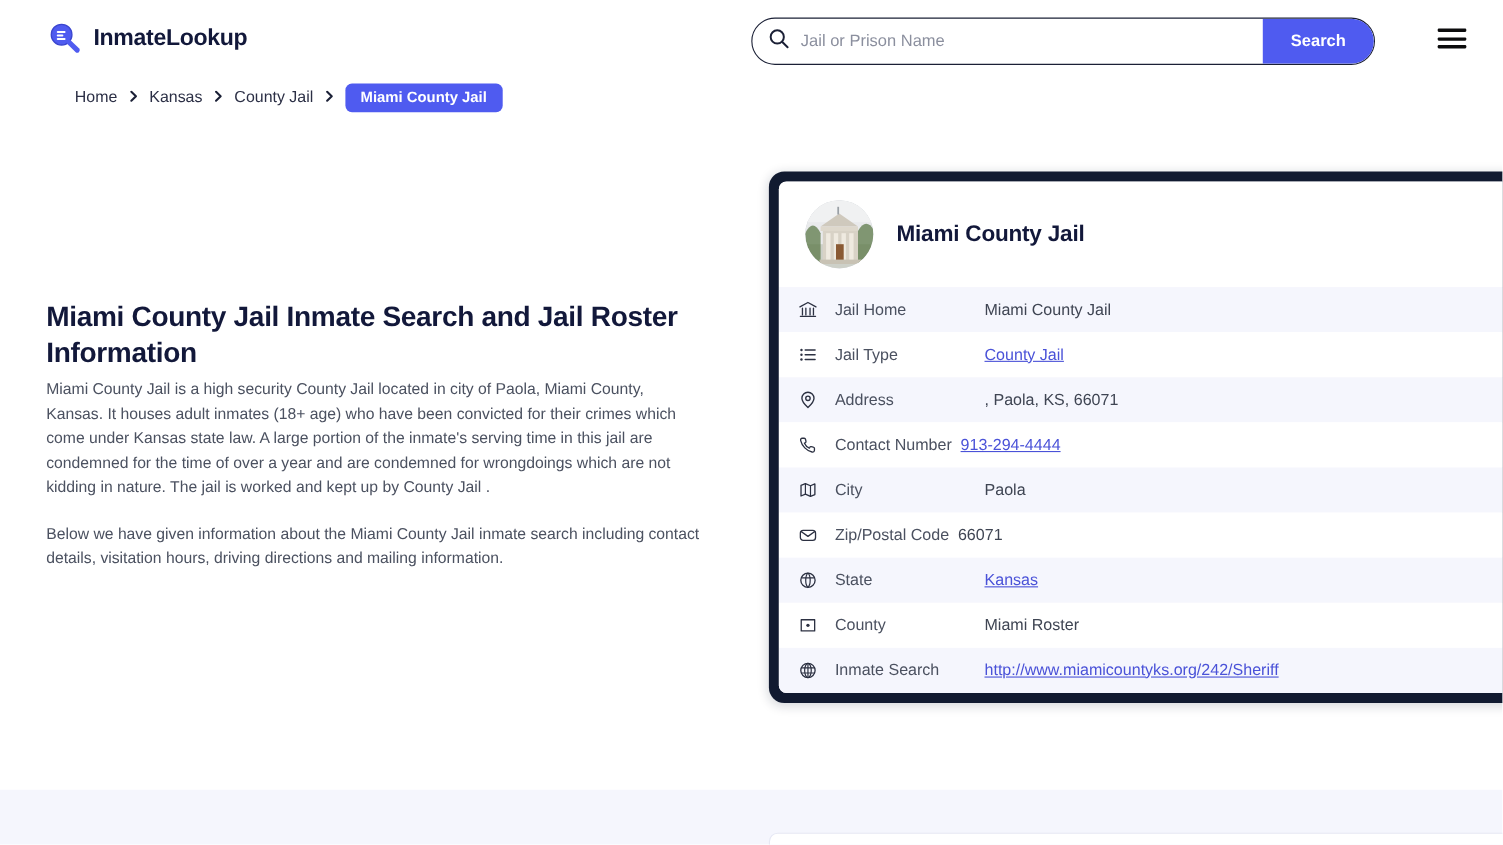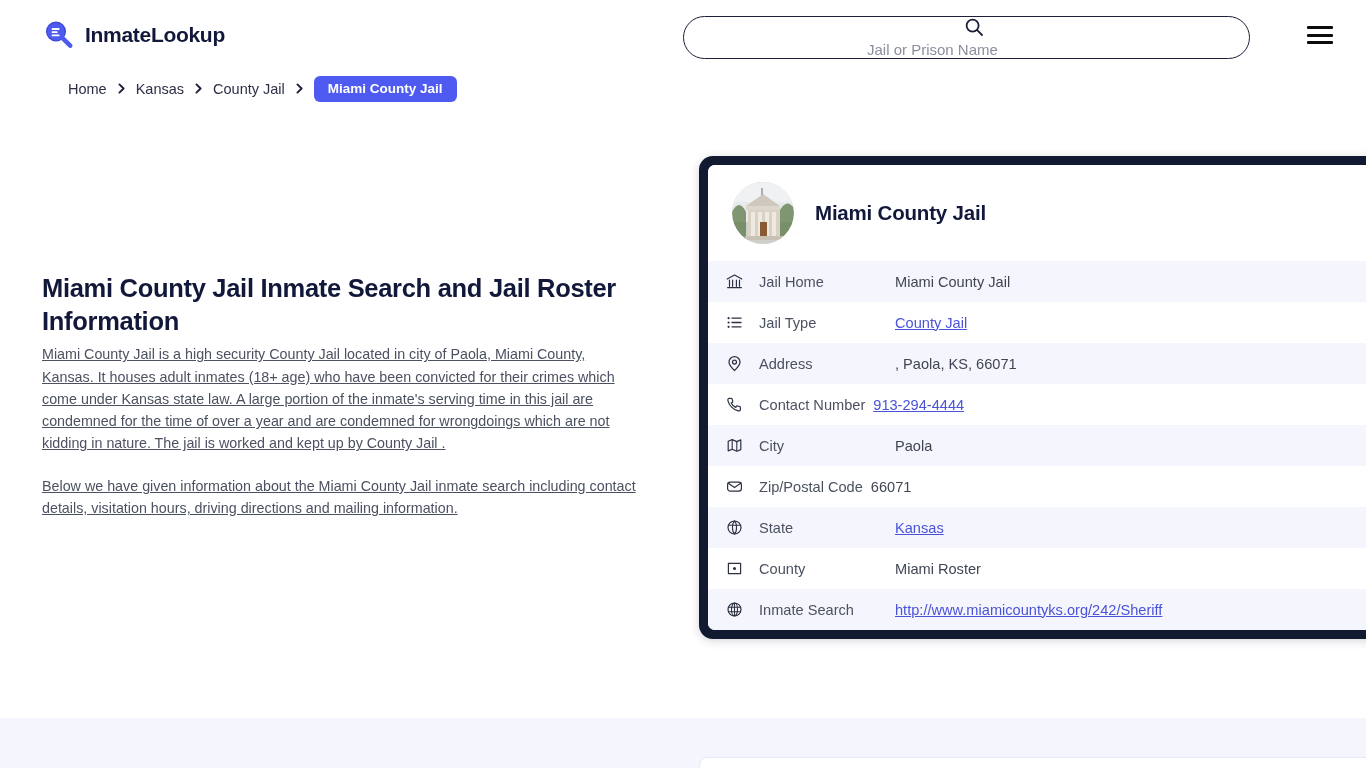--- a/index.html
+++ b/index.html
@@ -54,21 +54,20 @@
     left: 683px;
     top: 16px;
     width: 567px;
     height: 43px;
     border: 1.6px solid #1b2036;
     border-radius: 22px;
     background: #ffffff;
     display: flex;
     align-items: center;
     overflow: hidden;
-    flex-direction: column;
   }
   .search-icon {
     width: 20px; height: 20px;
     margin-left: 14px;
     flex: 0 0 auto;
     color: #1b2036;
   }
   .search-input {
     flex: 1 1 auto;
     height: 100%;
@@ -77,21 +76,21 @@
     font-family: "Liberation Sans", sans-serif;
     font-size: 15px;
     color: #1b2036;
     padding: 0 10px 0 10px;
     background: transparent;
   }
   .search-input::placeholder { color: #8b8f9e; }
   .search-btn {
     flex: 0 0 auto;
     height: 100%;
-    width: 88px;
+    width: 101px;
     background: #4f5bf0;
     color: #ffffff;
     border: none;
     font-family: "Liberation Sans", sans-serif;
     font-size: 15px;
     font-weight: 700;
     cursor: pointer;
     border-radius: 0 20px 20px 0;
   }
 
@@ -161,21 +160,20 @@
     line-height: 1.28;
     color: #12183a;
     letter-spacing: -0.3px;
     margin-bottom: 6px;
   }
   .body-para {
     font-size: 14.3px;
     line-height: 1.56;
     color: #4b5160;
     margin-bottom: 20px;
-    text-decoration: underline;
   }
 
   
   .info-card {
     position: absolute;
     left: 699px;
     top: 156px;
     width: 760px;
     background: #111a30;
     border-radius: 14px;

